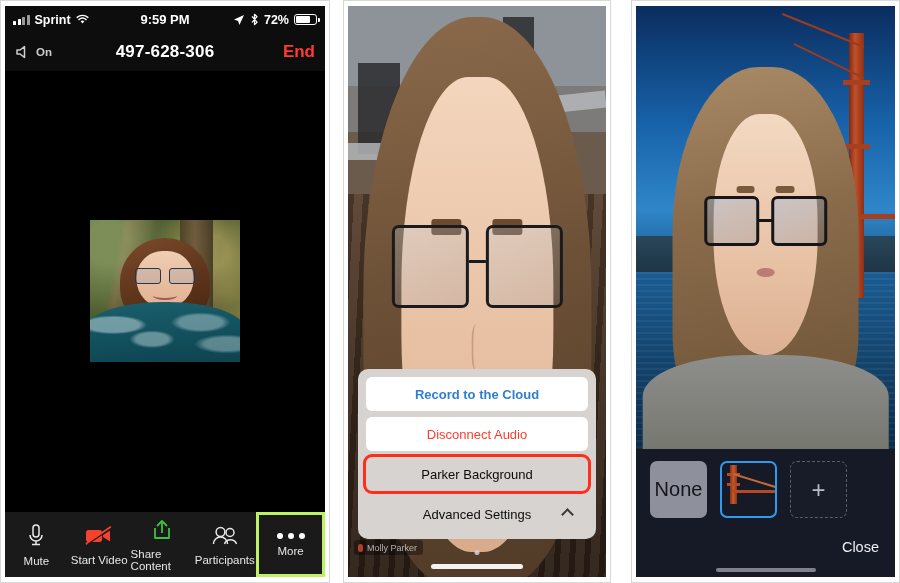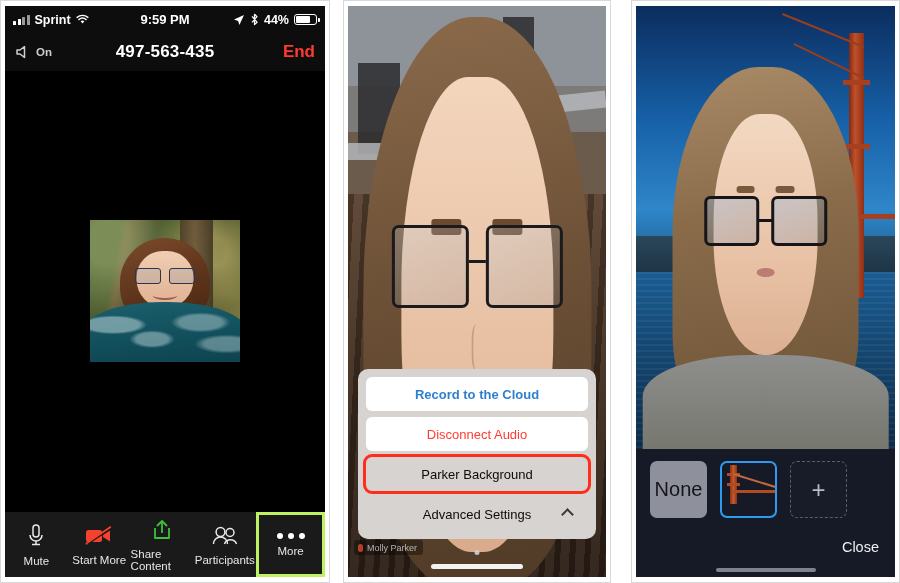--- a/index.html
+++ b/index.html
@@ -267,35 +267,35 @@
           </svg>
         </div>
         <div class="sb-center">9:59 PM</div>
         <div class="sb-right">
           <svg width="12" height="12" viewBox="0 0 12 12">
             <path d="M11 1 L1 5.6 L5.1 6.9 L6.4 11 Z" fill="#fff"></path>
           </svg>
           <svg width="9" height="13" viewBox="0 0 9 13">
             <path d="M2 3.4 L7 9.2 L4.5 11.6 L4.5 1.3 L7 3.7 L2 9.4" stroke="#fff" stroke-width="1.25" fill="none" stroke-linejoin="round"></path>
           </svg>
-          <span>44%</span>
+          <span>72%</span>
           <span class="battery">
               <span></span>
             </span>
         </div>
       </div>
 
       <div class="navbar">
         <div class="nav-left">
           <svg width="16" height="14" viewBox="0 0 16 14">
             <path d="M2 5 H5 L9.5 1.6 V12.4 L5 9 H2 Z" stroke="#cfcfcf" stroke-width="1.5" fill="none" stroke-linejoin="round"></path>
           </svg>
           <span>On</span>
         </div>
-        <div class="nav-title">497-563-435</div>
+        <div class="nav-title">497-628-306</div>
         <div class="nav-end">End</div>
       </div>
 
       <div class="video-stage">
         <div class="avatar-tile">
           <div class="ph-bg"></div>
           <div class="ph-trunk"></div>
           <div class="ph-hair"></div>
           <div class="ph-face"></div>
           <div class="ph-glass">
@@ -319,21 +319,21 @@
           <span class="tlabel">Mute</span>
         </div>
 
         <div class="tool">
           <svg width="30" height="24" viewBox="0 0 30 24">
             <rect x="2" y="6" width="16" height="12" rx="2.5" fill="#f4422e"></rect>
             <path d="M19 11 L26 6.5 V17.5 L19 13 Z" fill="#f4422e"></path>
             <line x1="2" y1="20" x2="27" y2="3" stroke="#f4422e" stroke-width="2.2"></line>
             <line x1="3.4" y1="20.6" x2="28.4" y2="3.6" stroke="#1a1a1a" stroke-width="1.2"></line>
           </svg>
-          <span class="tlabel">Start More</span>
+          <span class="tlabel">Start Video</span>
         </div>
 
         <div class="tool">
           <svg width="22" height="24" viewBox="0 0 22 24">
             <path d="M4 10 V20 H18 V10" stroke="#3fbf3f" stroke-width="1.8" fill="none" stroke-linejoin="round"></path>
             <line x1="11" y1="3" x2="11" y2="15" stroke="#3fbf3f" stroke-width="1.8"></line>
             <path d="M6.5 7.5 L11 3 L15.5 7.5" stroke="#3fbf3f" stroke-width="1.8" fill="none" stroke-linejoin="round" stroke-linecap="round"></path>
           </svg>
           <span class="tlabel">Share Content</span>
         </div>

